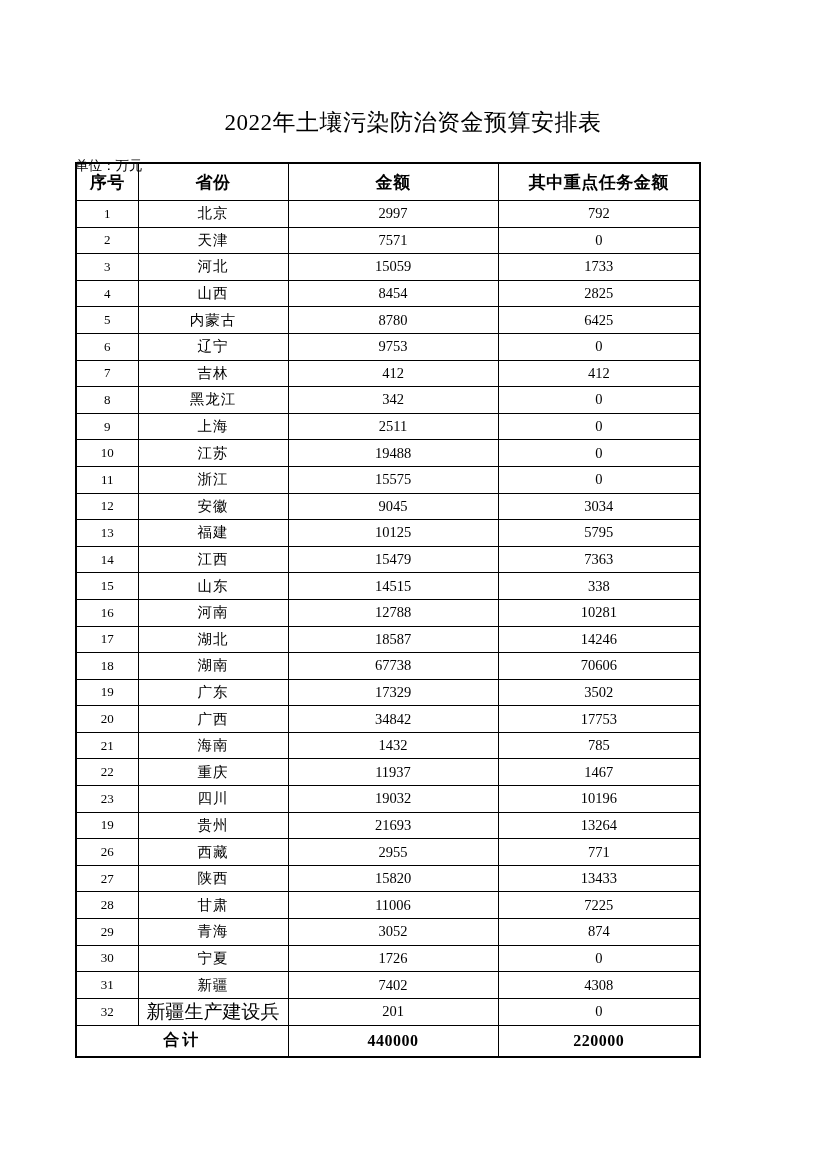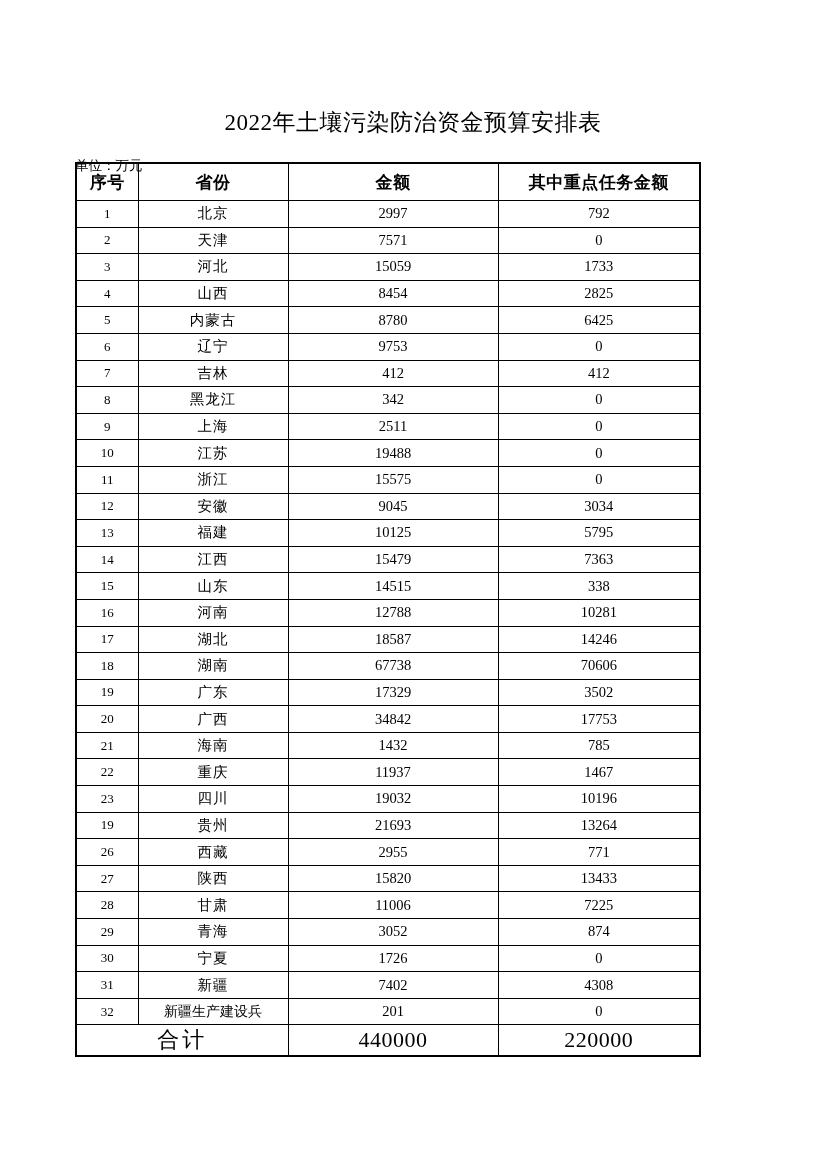--- a/index.html
+++ b/index.html
@@ -103,27 +103,27 @@
   table.budget tbody td.idx {
     font-size: 13px;
   }
 
   table.budget tbody td.prov {
     letter-spacing: 1px;
   }
 
   table.budget tbody td.prov.tight {
     letter-spacing: 0;
-    font-size: 14px;
+    font-size: 19px;
   }
 
   table.budget tfoot td {
     height: 30px;
-    font-size: 22px;
-    font-weight: 400;
+    font-size: 16px;
+    font-weight: 700;
     letter-spacing: 0.5px;
     border-top: 1.6px solid #000000;
     margin-top: 20px;
   }
 
   table.budget tfoot td.total-label {
     letter-spacing: 3px;
   }
 </style>
 </head>

